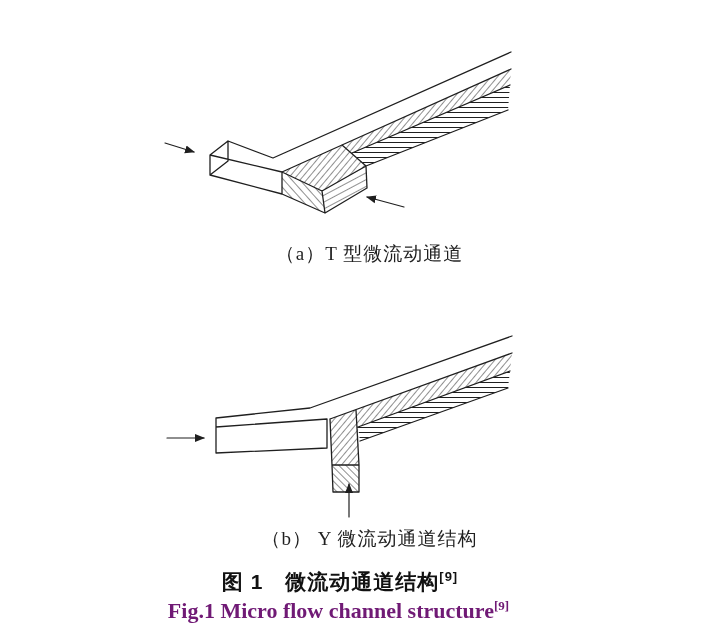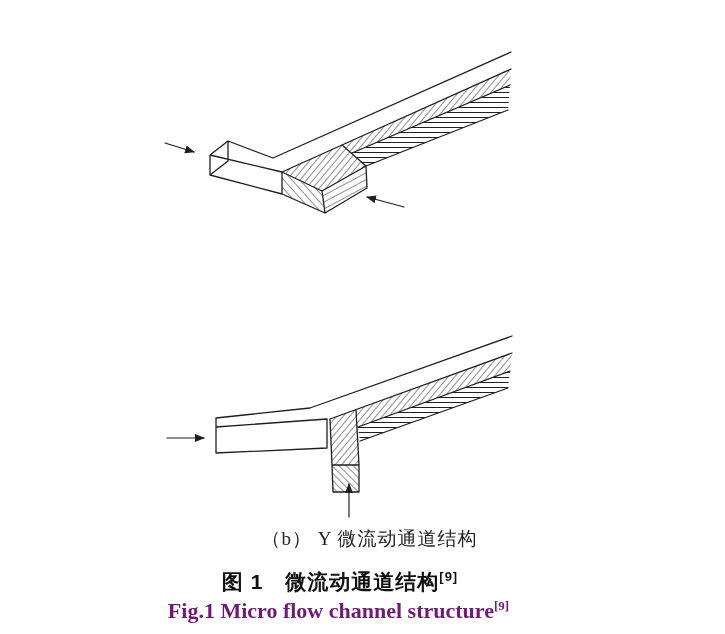--- a/index.html
+++ b/index.html
@@ -152,20 +152,21 @@
         M330,419 L332,465 L333,492
         M356,410 L359,465 L359,492
         M332,465 L359,465
         M333,492 L359,492"></path>
 
       <line x1="167" y1="438" x2="204" y2="438" marker-end="url(#ah)" stroke-width="1.2"></line>
       <line x1="349" y1="517" x2="349" y2="484" marker-end="url(#ah)" stroke-width="1.2"></line>
     </g>
   </svg>
 
+  <div class="caption caption-a">（a）T 型微流动通道</div>
 
   <div class="caption caption-b">（b） Y 微流动通道结构</div>
 
   <div class="fig-title-zh"><span>图 1　微流动通道结构</span><sup class="cite">[9]</sup></div>
 
   <div class="fig-title-en"><span>Fig.1 Micro flow channel structure</span><sup class="cite">[9]</sup></div>
 
 </div>
 
 </body></html>

